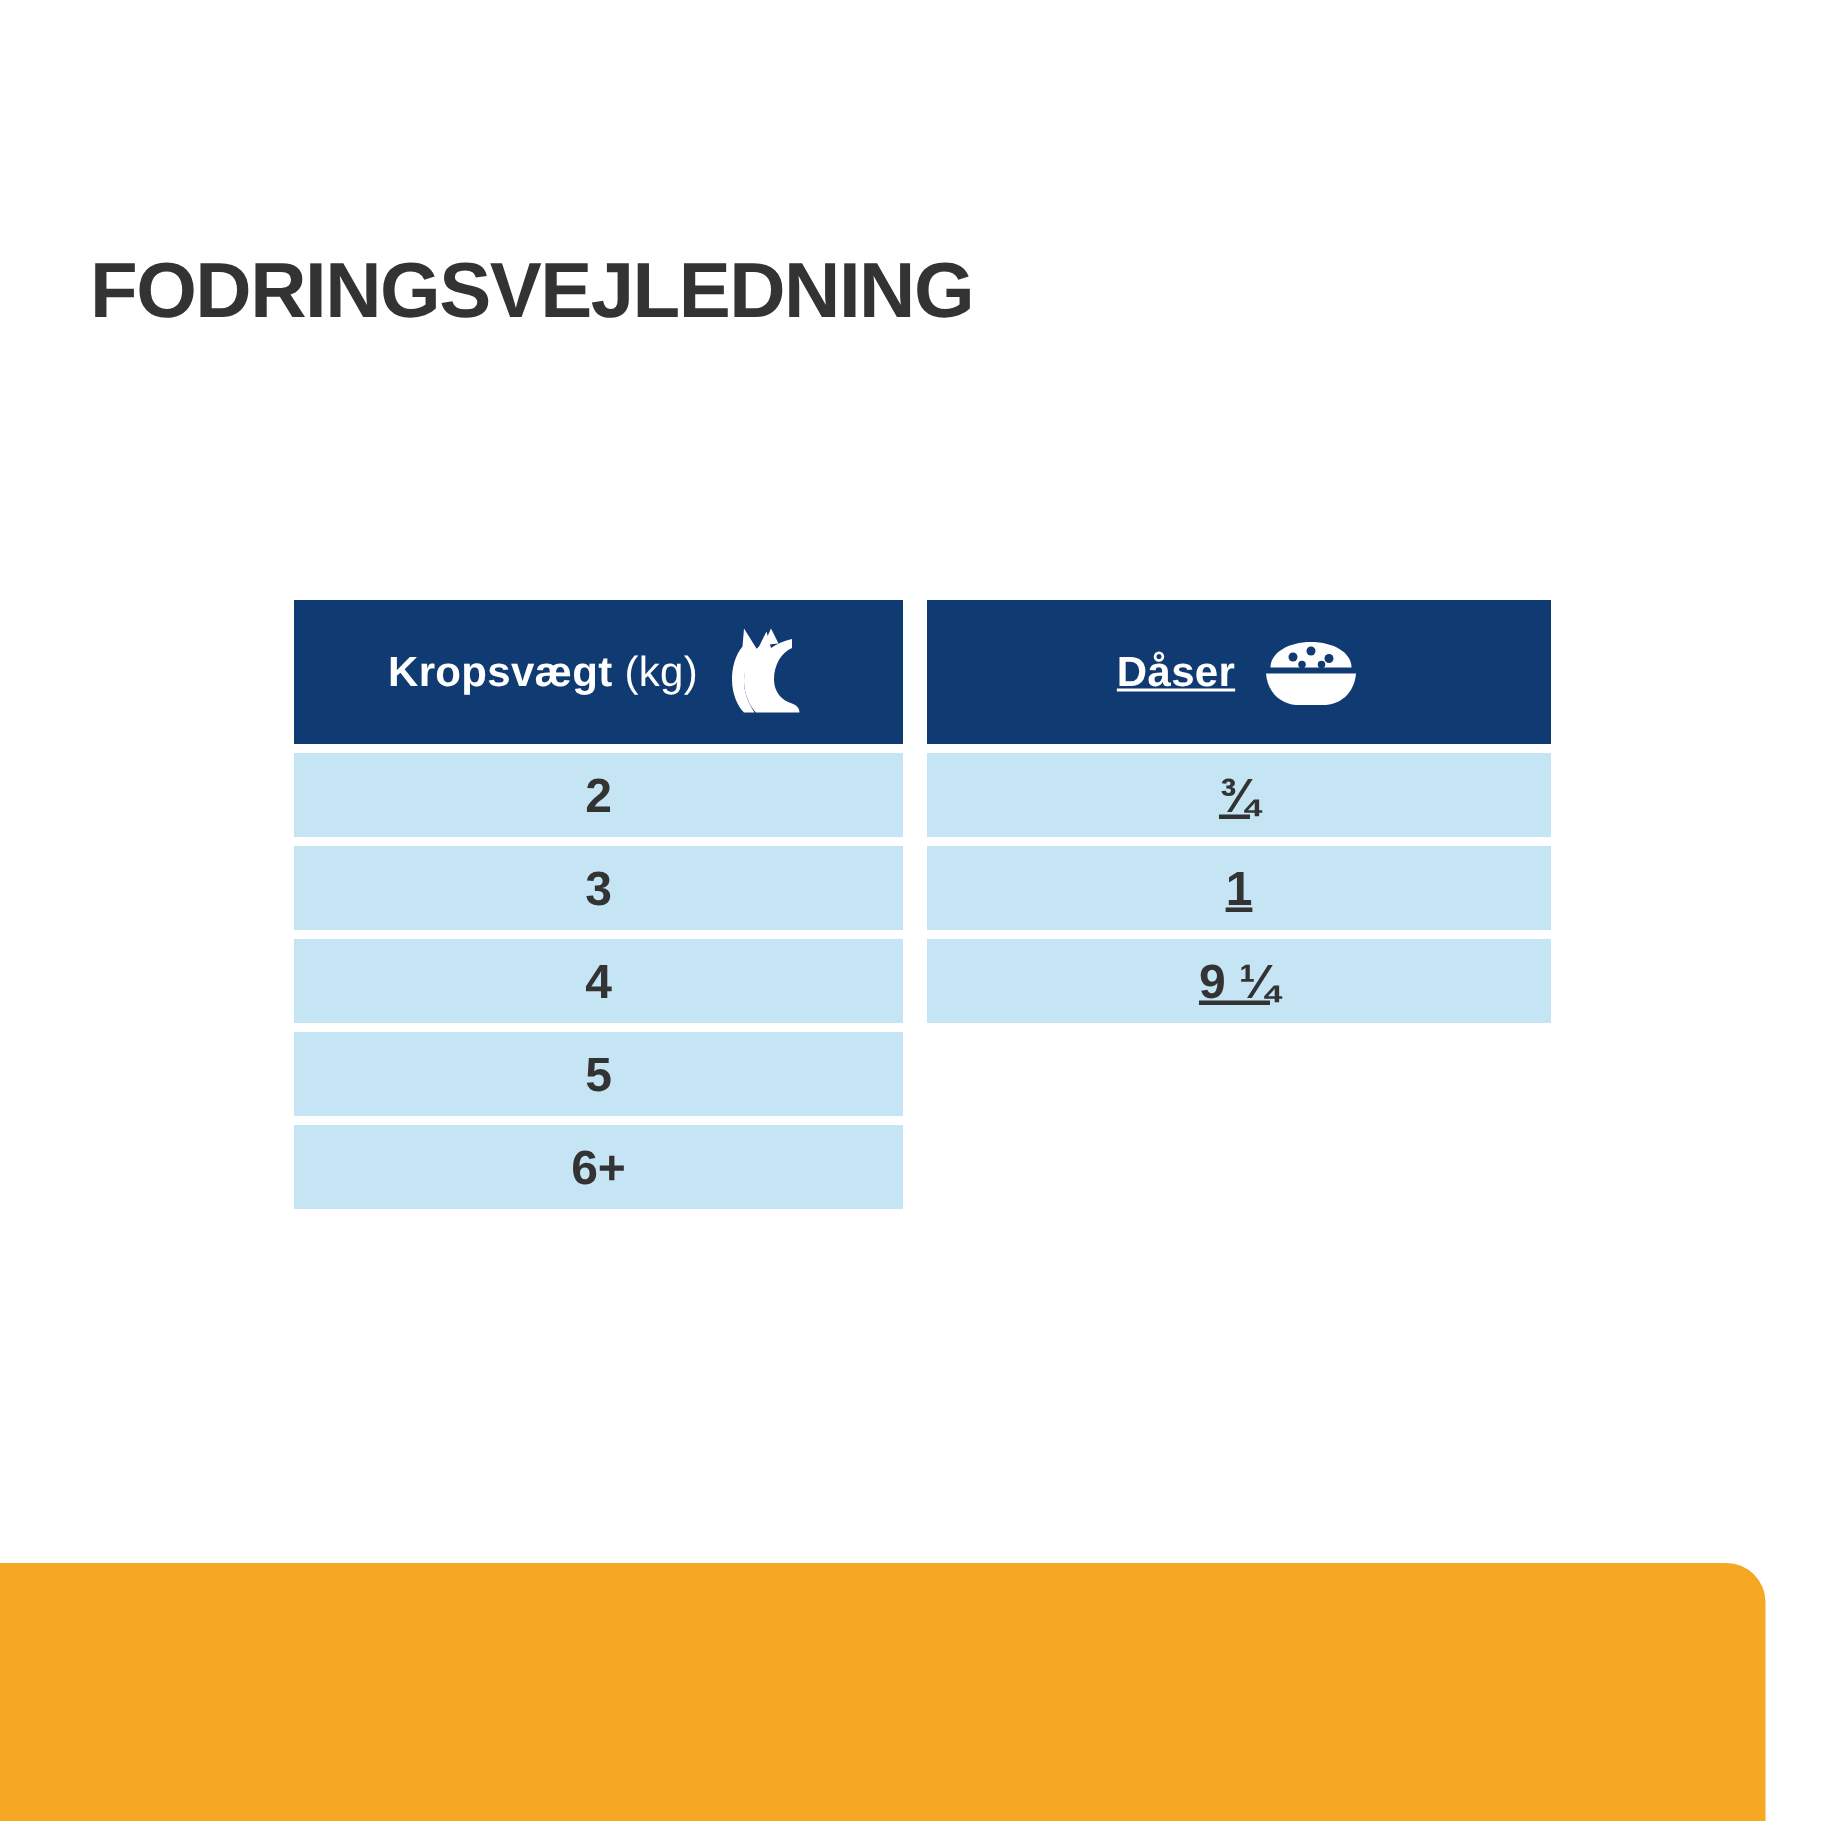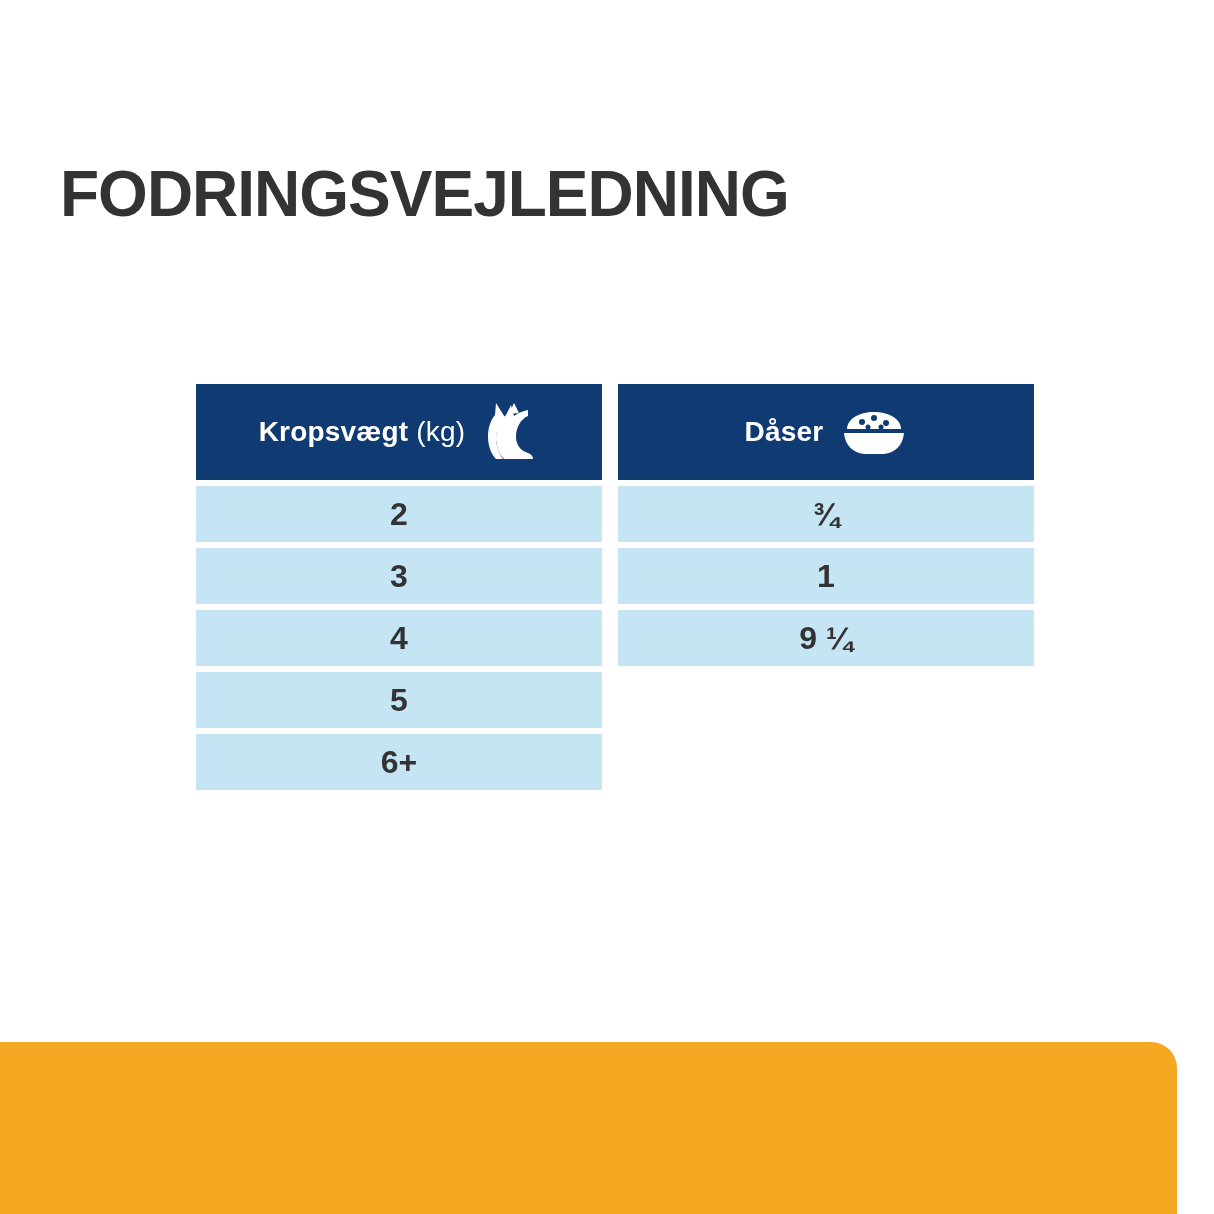--- a/index.html
+++ b/index.html
@@ -18,45 +18,45 @@
     position: relative;
     width: 1214px;
     height: 1214px;
   }
 
   
   .title {
     position: absolute;
     left: 60px;
     top: 148px;
-    font-size: 64px;
+    font-size: 52px;
     line-height: 92px;
     font-weight: bold;
     letter-spacing: -1px;
     color: #333333;
     white-space: nowrap;
   }
 
   
   .feeding-table {
     position: absolute;
     left: 196px;
-    top: 384px;
+    top: 400px;
     width: 838px;
   }
   .table-row {
     display: flex;
     width: 100%;
     gap: 16px;
     margin-bottom: 6px;
   }
   .table-row:last-child { margin-bottom: 0; }
 
   .col-weight { width: 406px; }
-  .col-amount { width: 416px; }
+  .col-amount { width: 416px; text-decoration: underline; }
 
   .head-cell {
     background: #103a72;
     color: #ffffff;
     height: 96px;
     display: flex;
     align-items: center;
     justify-content: center;
     box-sizing: border-box;
   }

